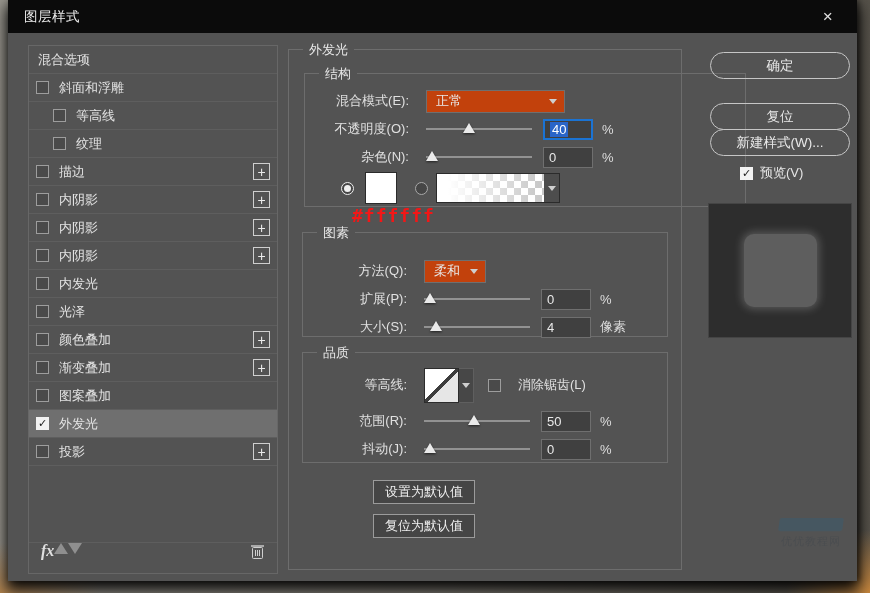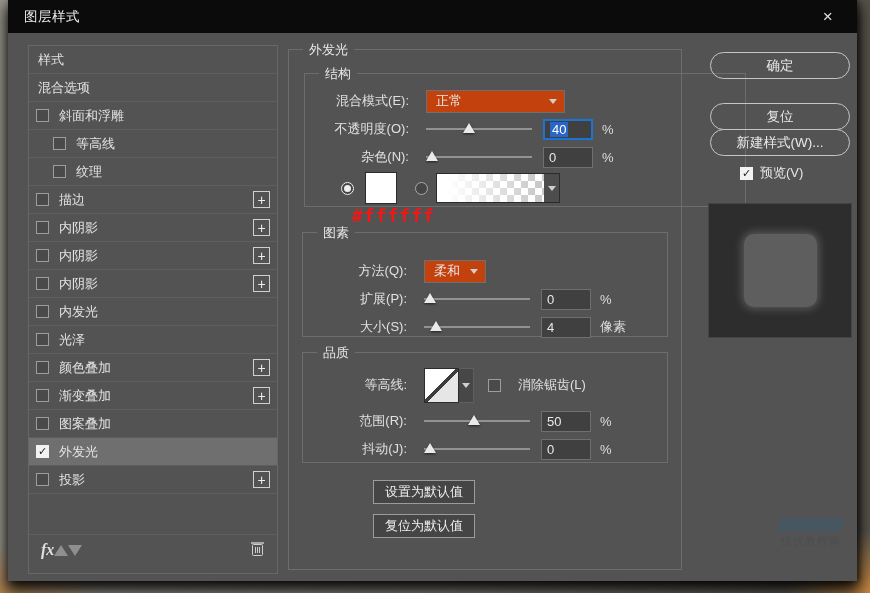--- a/index.html
+++ b/index.html
@@ -29,22 +29,22 @@
   .srow.sel{background:#6f6f6f;}
   .srow.ind{padding-left:24px;}
   .srow .lbl{margin-left:2px;}
   .cb{width:13px;height:13px;border:1px solid #9d9d9d;background:#4a4a4a;margin-right:8px;
     flex:none;display:flex;align-items:center;justify-content:center;
     font-size:11px;line-height:1;color:#1a1a1a;box-sizing:border-box;}
   .cb.on{background:#f2f2f2;border-color:#f2f2f2;font-weight:bold;}
   .plus{margin-left:auto;width:17px;height:17px;border:1px solid #cfcfcf;color:#ececec;
     display:flex;align-items:center;justify-content:center;font-size:14px;line-height:1;
     box-sizing:border-box;background:transparent;}
-  .sfoot{position:absolute;left:0;right:0;bottom:8px;height:30px;border-top:1px solid #5e5e5e;
-    display:flex;align-items:center;padding:0 12px;}
+  .sfoot{position:absolute;left:0;right:0;bottom:0;height:30px;border-top:1px solid #5e5e5e;
+    display:flex;align-items:flex-start;padding:0 12px;}
   .fx{font-family:"Liberation Serif","DejaVu Serif",serif;font-style:italic;font-weight:bold;
     font-size:16px;color:#e0e0e0;line-height:1;}
   .arrowbtn{width:0;height:0;border-left:7px solid transparent;border-right:7px solid transparent;}
   .arrow-up{border-bottom:11px solid #8f8f8f;}
   .arrow-down{border-top:11px solid #8f8f8f;}
   .trash{margin-left:auto;}
 
   
   .main{position:absolute;left:280px;top:10px;width:400px;height:534px;}
   .gbox{position:absolute;border:1px solid #6d6d6d;box-sizing:border-box;}
@@ -124,23 +124,20 @@
 
     <div class="titlebar">
       <span>图层样式</span>
       <span class="close">×</span>
     </div>
 
     <div class="dlgbody">
 
       <div class="sidebar">
         <div class="srow">
-          <span class="lbl">样式</span>
-        </div>
-        <div class="srow">
           <span class="lbl">混合选项</span>
         </div>
         <div class="srow">
           <span class="cb"></span>
           <span class="lbl">斜面和浮雕</span>
         </div>
         <div class="srow ind">
           <span class="cb"></span>
           <span class="lbl">等高线</span>
         </div>

